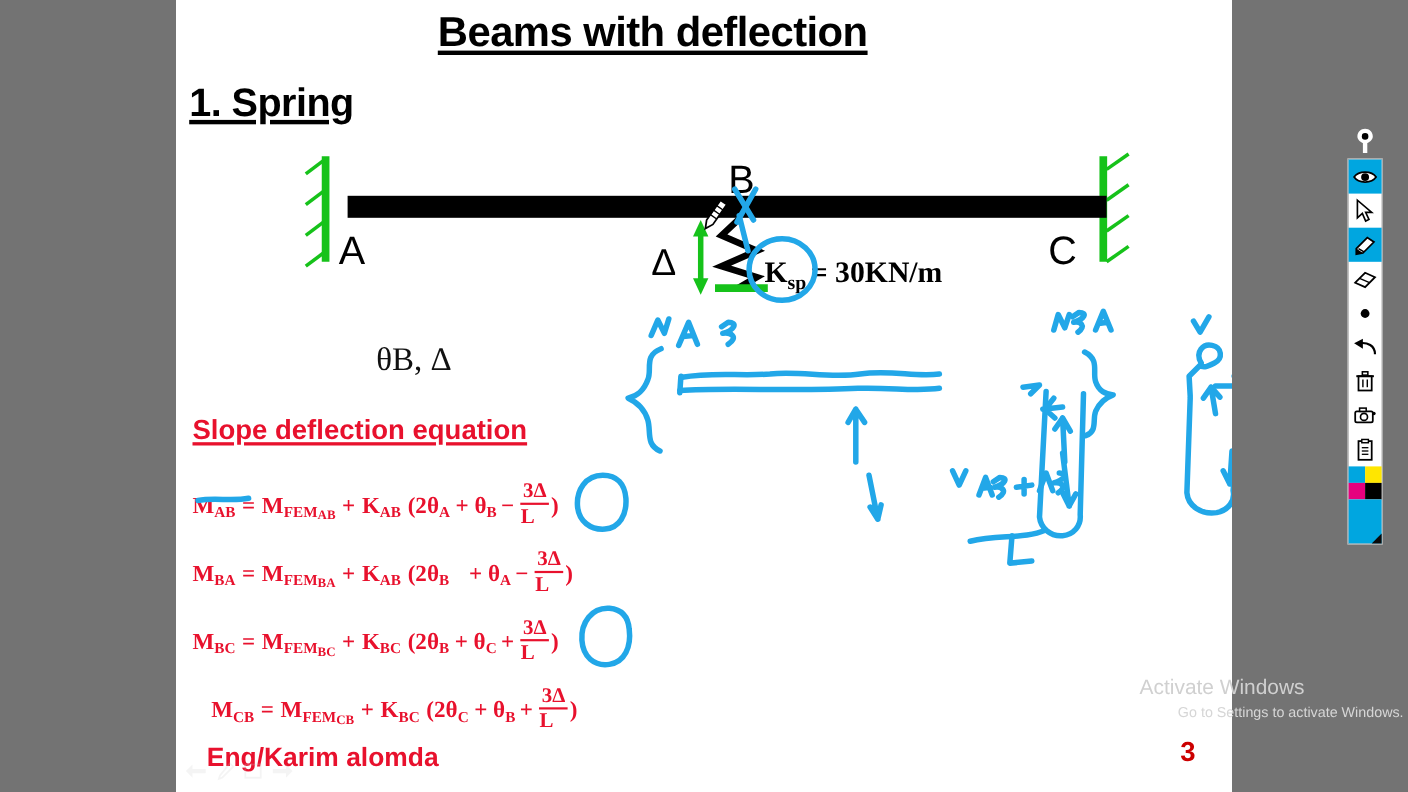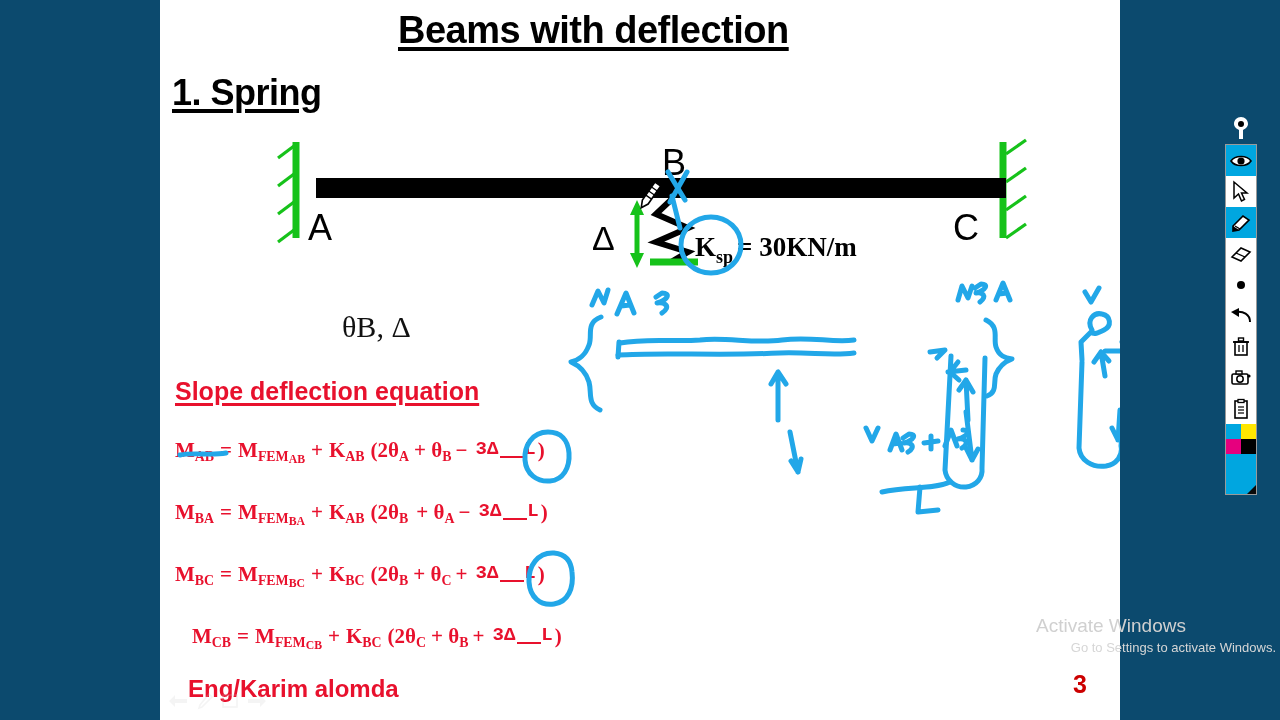--- a/index.html
+++ b/index.html
@@ -1,17 +1,17 @@
 <!DOCTYPE html>
 <html><head>
 <meta charset="utf-8">
 <style>
   html,body{margin:0;padding:0;background:#000;}
   body{width:1280px;height:720px;overflow:hidden;font-family:"Liberation Sans",sans-serif;}
-  #stage{position:relative;width:1280px;height:720px;background:#0c4a6e;}
+  #stage{position:relative;width:1280px;height:720px;background:#737373;}
 
   
   #slide{position:absolute;left:160px;top:0;width:960px;height:720px;background:#fff;overflow:hidden;}
 
   .ttl{position:absolute;font-family:"Liberation Sans",sans-serif;font-weight:bold;color:#000;
        white-space:nowrap;letter-spacing:-0.5px;}
   #title{left:238px;top:9px;font-size:38px;text-decoration:underline;text-underline-offset:4px;
          text-decoration-thickness:4px;}
   #subtitle{left:12px;top:72px;font-size:36px;text-decoration:underline;text-underline-offset:4px;
             text-decoration-thickness:4px;}
@@ -24,22 +24,22 @@
          text-decoration:underline;text-underline-offset:3px;text-decoration-thickness:3px;}
   #unknown-label{left:15px;top:311px;font-size:29px;}
   #unknown-val{position:absolute;left:182px;top:310px;font-size:30px;color:#111;white-space:nowrap;
                font-family:"Liberation Serif",serif;}
   #slope-hd{left:15px;top:377px;font-size:25px;}
 
   .eq{position:absolute;color:#e8112d;font-family:"Liberation Serif",serif;font-weight:bold;
       font-size:21px;white-space:nowrap;display:flex;align-items:center;}
   .eq sub{font-size:0.66em;vertical-align:baseline;position:relative;top:4px;}
   .eq .sub2{font-size:0.56em;position:relative;top:6px;}
-  .frac{display:inline-flex;align-items:flex-end;justify-content:center;
-        line-height:1.0;margin:0 2px;position:relative;top:-1px;font-family:Liberation Mono, monospace;}
+  .frac{display:inline-flex;flex-direction:column;align-items:flex-start;justify-content:center;
+        line-height:1.0;margin:0 2px;position:relative;top:-1px;}
   .frac .num{font-size:19px;padding:0 2px;}
   .frac .bar{border-top:2px solid #e8112d;width:100%;min-width:24px;height:0;margin:1px 0;}
   .frac .den{font-size:19px;}
 
   #eq1{left:15px;top:438px;}
   #eq2{left:15px;top:500px;}
   #eq3{left:15px;top:562px;}
   #eq4{left:32px;top:624px;}
 
   #author{position:absolute;left:28px;top:675px;color:#e8112d;font-weight:bold;font-size:24px;
@@ -154,21 +154,21 @@
       <span>)</span>
     </div>
 
     <div class="eq" id="eq2">
       <span><span>M</span><sub>BA</sub></span>
       <span style="margin:0 6px">=</span>
       <span><span>M</span><sub>FEM</sub><span class="sub2">BA</span></span>
       <span style="margin:0 6px">+</span>
       <span><span>K</span><sub>AB</sub></span>
       <span style="margin-left:6px"><span>(2θ</span><sub>B</sub></span>
-      <span style="margin-left:8px"><span>+ θ</span><sub>A</sub></span>
+      <span style="margin-left:18px"><span>+ θ</span><sub>A</sub></span>
       <span style="margin:0 4px">−</span>
       <span class="frac">
         <span class="num">3Δ</span>
         <span class="bar"></span>
         <span class="den">L</span>
       </span>
       <span>)</span>
     </div>
 
     <div class="eq" id="eq3">

